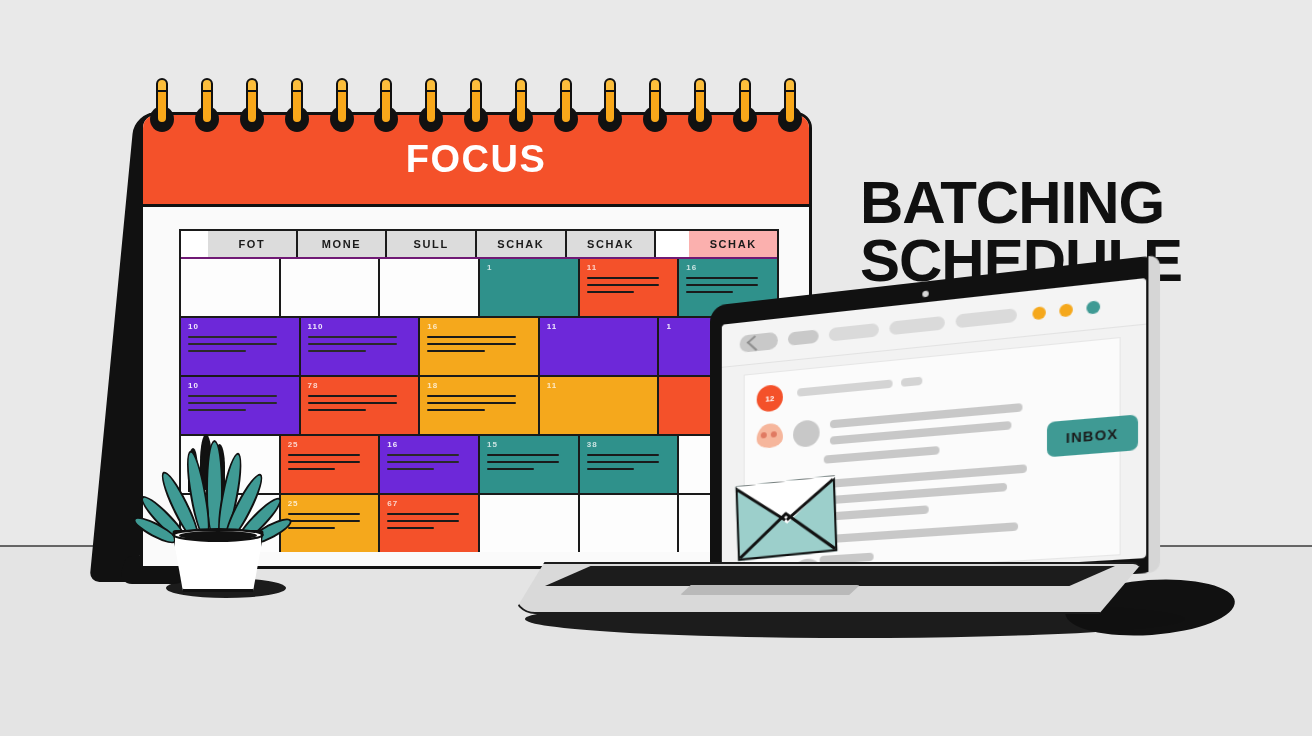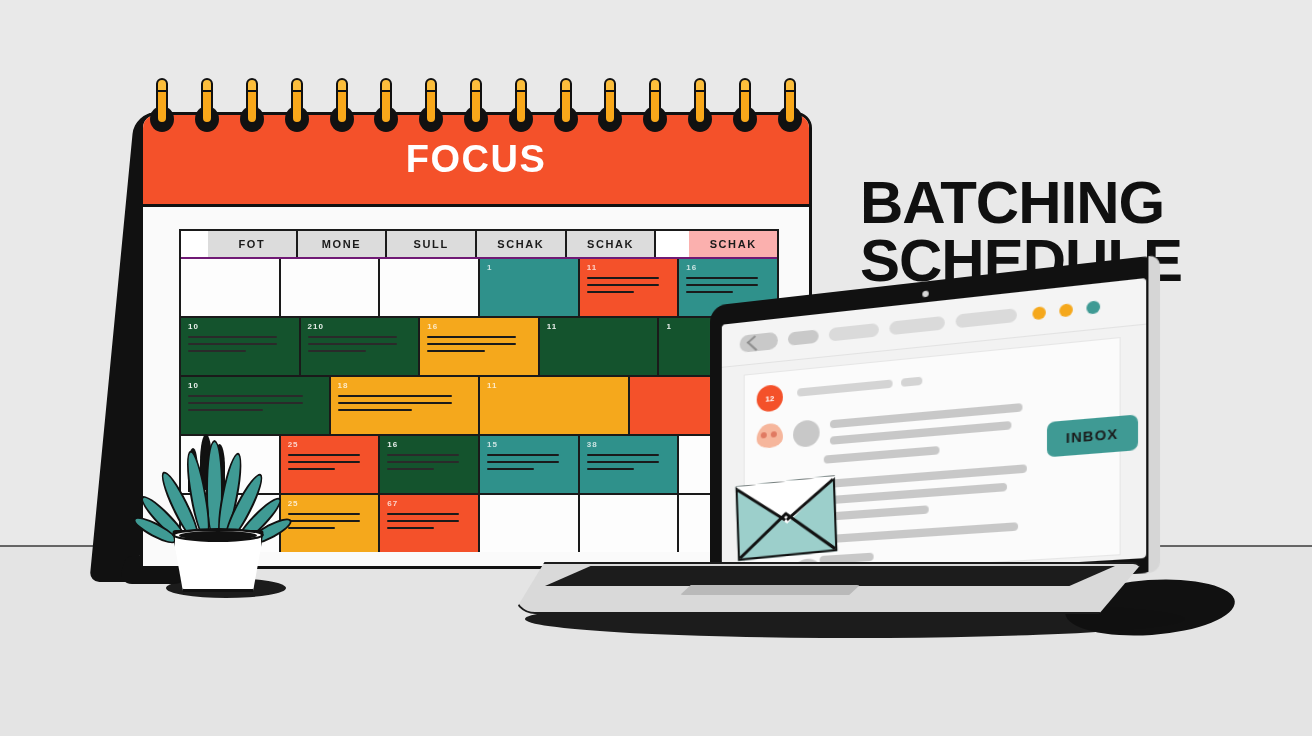--- a/index.html
+++ b/index.html
@@ -87,21 +87,21 @@
   .gh:last-child{border-right:none;margin-left:33px;}
   .gh.pink{background:#fbb0ae;}
   .grow{display:flex;height:57px;border-bottom:2px solid #1a1a1a;}
   .grow:last-child{border-bottom:none;}
   .gc{
     flex:1 1 0;border-right:2px solid #1a1a1a;box-sizing:border-box;
     position:relative;padding:5px 7px 0 7px;
   }
   .gc:last-child{border-right:none;}
   .gc.white{background:#fdfdfd;}
-  .gc.gray{background:#14532d;}
+  .gc.gray{background:#6d28d9;}
   .gc.teal{background:#2f918b;}
   .gc.red{background:#f4512a;}
   .gc.amber{background:#f5a81c;}
   .daynum{
     font-size:8px;font-weight:bold;color:rgba(255,255,255,.75);
     letter-spacing:1px;line-height:1;filter:blur(.4px);
   }
   .gc.white .daynum,.gc.gray .daynum{color:rgba(255,255,255,.9);}
   .ln{height:2px;background:#1a1a1a;margin-top:5px;border-radius:1px;}
   .ln.w1{width:86%;}
@@ -302,41 +302,47 @@
             </div>
           </div>
           <div class="grow">
             <div class="gc gray">
               <div class="daynum">10</div>
               <div class="ln w1"></div>
               <div class="ln w2"></div>
               <div class="ln w3"></div>
             </div>
             <div class="gc gray">
-              <div class="daynum">210</div>
+              <div class="daynum">110</div>
               <div class="ln w1"></div>
               <div class="ln w2"></div>
               <div class="ln w3"></div>
             </div>
             <div class="gc amber">
               <div class="daynum">16</div>
               <div class="ln w1"></div>
               <div class="ln w2"></div>
               <div class="ln w3"></div>
             </div>
             <div class="gc gray">
               <div class="daynum">11</div>
             </div>
             <div class="gc gray">
               <div class="daynum">1</div>
             </div>
           </div>
           <div class="grow">
             <div class="gc gray">
               <div class="daynum">10</div>
+              <div class="ln w1"></div>
+              <div class="ln w2"></div>
+              <div class="ln w3"></div>
+            </div>
+            <div class="gc red">
+              <div class="daynum">78</div>
               <div class="ln w1"></div>
               <div class="ln w2"></div>
               <div class="ln w3"></div>
             </div>
             <div class="gc amber">
               <div class="daynum">18</div>
               <div class="ln w1"></div>
               <div class="ln w2"></div>
               <div class="ln w3"></div>
             </div>

